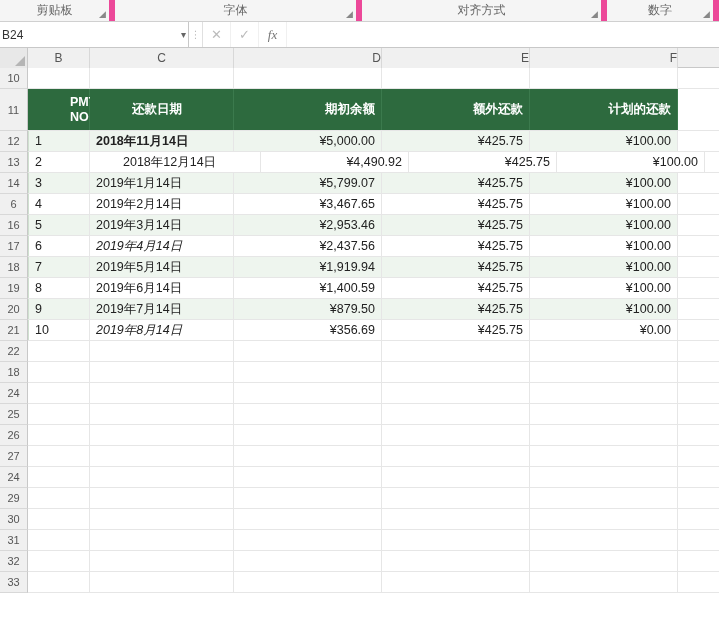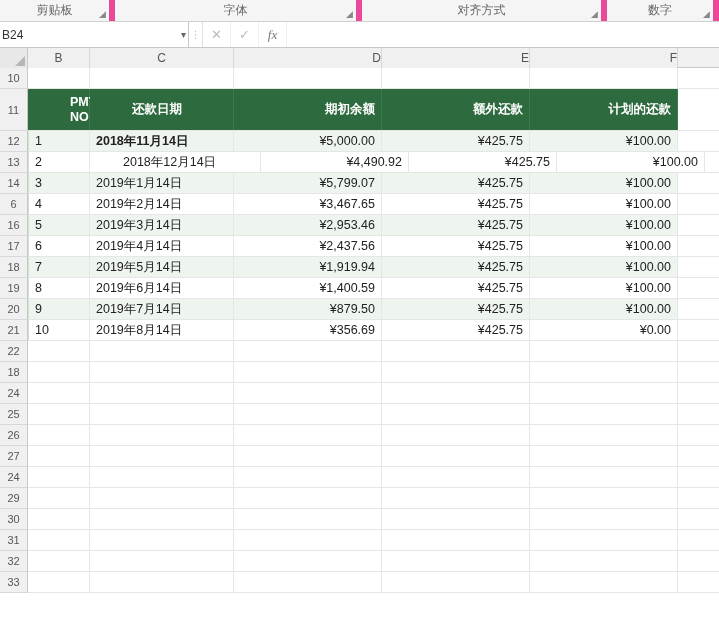--- a/index.html
+++ b/index.html
@@ -313,21 +313,21 @@
         </div>
         <div class="row">
           <div class="cell cB data alt0" style="justify-content: flex-start;">5</div>
           <div class="cell cC data alt0" style="justify-content: flex-start;">2019年3月14日</div>
           <div class="cell cD data alt0">¥2,953.46</div>
           <div class="cell cE data alt0">¥425.75</div>
           <div class="cell cF data alt0">¥100.00</div>
         </div>
         <div class="row">
           <div class="cell cB data alt1" style="justify-content: flex-start;">6</div>
-          <div class="cell cC data alt1" style="justify-content: flex-start;">2019年4月14日</div>
+          <div class="cell cC data alt1" style="justify-content: flex-start; font-style: italic;">2019年4月14日</div>
           <div class="cell cD data alt1">¥2,437.56</div>
           <div class="cell cE data alt1">¥425.75</div>
           <div class="cell cF data alt1">¥100.00</div>
         </div>
         <div class="row">
           <div class="cell cB data alt0" style="justify-content: flex-start;">7</div>
           <div class="cell cC data alt0" style="justify-content: flex-start;">2019年5月14日</div>
           <div class="cell cD data alt0">¥1,919.94</div>
           <div class="cell cE data alt0">¥425.75</div>
           <div class="cell cF data alt0">¥100.00</div>
@@ -341,21 +341,21 @@
         </div>
         <div class="row">
           <div class="cell cB data alt0" style="justify-content: flex-start;">9</div>
           <div class="cell cC data alt0" style="justify-content: flex-start;">2019年7月14日</div>
           <div class="cell cD data alt0">¥879.50</div>
           <div class="cell cE data alt0">¥425.75</div>
           <div class="cell cF data alt0">¥100.00</div>
         </div>
         <div class="row">
           <div class="cell cB data alt1" style="justify-content: flex-start;">10</div>
-          <div class="cell cC data alt1" style="justify-content: flex-start;">2019年8月14日</div>
+          <div class="cell cC data alt1" style="justify-content: flex-start; font-style: italic;">2019年8月14日</div>
           <div class="cell cD data alt1">¥356.69</div>
           <div class="cell cE data alt1">¥425.75</div>
           <div class="cell cF data alt1">¥0.00</div>
         </div>
         <div class="row empty">
           <div class="cell cB"></div>
           <div class="cell cC"></div>
           <div class="cell cD"></div>
           <div class="cell cE"></div>
           <div class="cell cF"></div>

